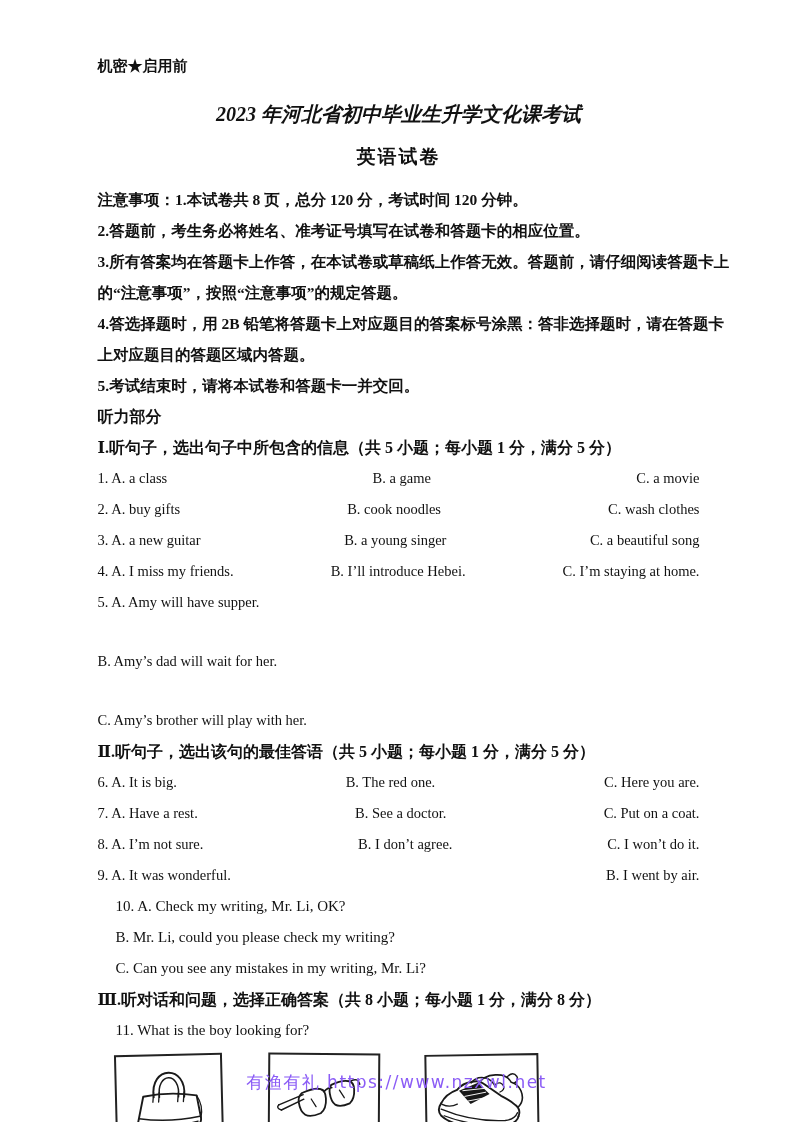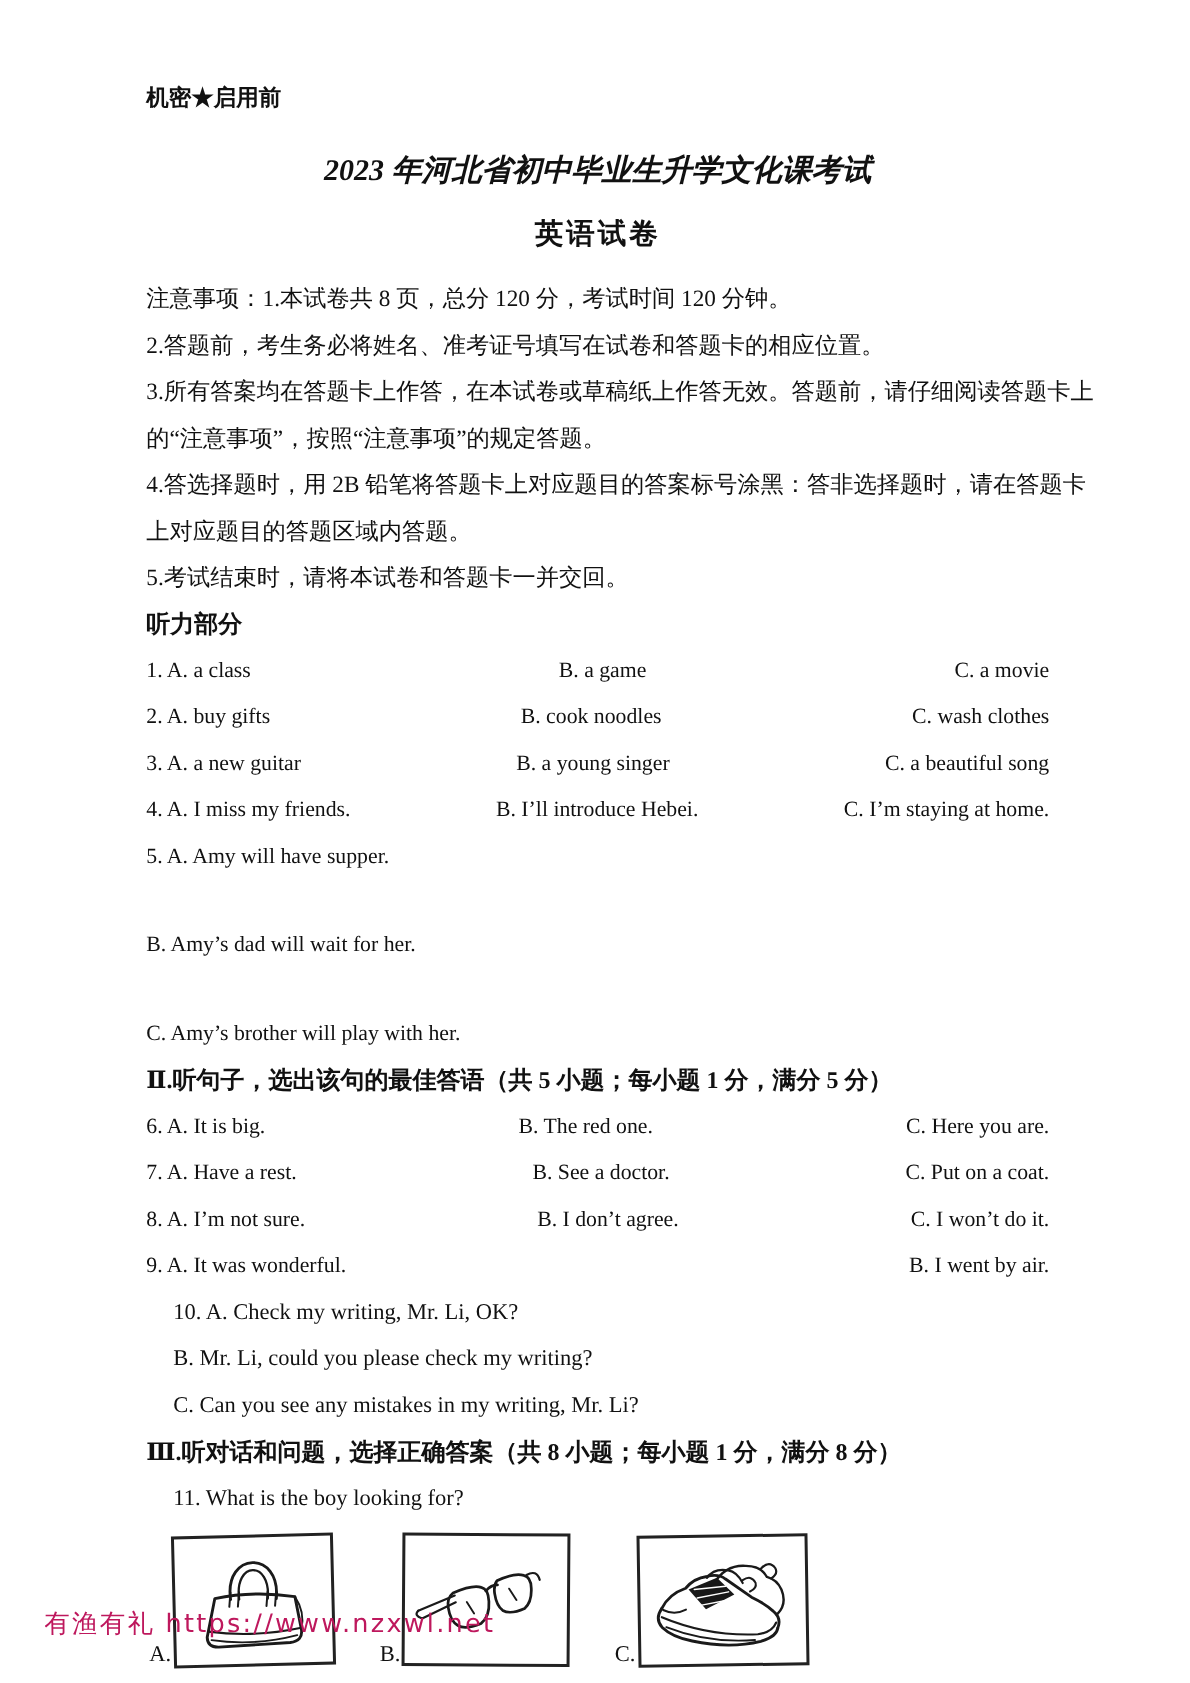--- a/index.html
+++ b/index.html
@@ -20,21 +20,21 @@
   .title {
     margin-top:24px; text-align:center;
     font-size:20px; font-weight:700; line-height:26px;font-style:italic;
   }
   .subtitle {
     margin-top:17px; text-align:center;
     font-size:19px; font-weight:700; line-height:25px; letter-spacing:2px;
   }
   .notices { margin-top:15px; }
   .notice-line {
-    font-size:15.5px; font-weight:400; line-height:31px;
+    font-size:15.5px; font-weight:700; line-height:31px;
     white-space:nowrap;
   }
   .part-title {
     text-align:left; font-size:16px; font-weight:700; line-height:31px;
   }
   .sec-heading {
     font-size:16px; font-weight:700; line-height:31px; white-space:nowrap;
   }
   .qrow {
     display:flex; gap:36px; line-height:31px; font-size:14.5px;
@@ -55,22 +55,22 @@
     width:108px; height:88px; border:2px solid #222222;
     display:flex; align-items:center; justify-content:center;
     background:#ffffff;
   }
   .img-box.box-a { transform:rotate(-1.4deg); }
   .img-box.box-b { width:112px; height:89px; transform:rotate(0.4deg); }
   .img-box.box-c { width:114px; transform:rotate(-0.9deg); }
   .img-box svg { display:block; }
   .footer {
     position:absolute; left:0; right:0; bottom:28px;
-    text-align:left;
-    color:#be185d;
+    text-align:center;
+    color:#8b5cf6;
     font-family:"DejaVu Sans","Liberation Sans",sans-serif;
     font-size:17px; letter-spacing:1.5px;
   }
 </style>
 </head>
 <body>
 
 <div class="page">
 
   <div class="confidential">机密★启用前</div>
@@ -83,20 +83,21 @@
     <div class="notice-line">2.答题前，考生务必将姓名、准考证号填写在试卷和答题卡的相应位置。</div>
     <div class="notice-line">3.所有答案均在答题卡上作答，在本试卷或草稿纸上作答无效。答题前，请仔细阅读答题卡上</div>
     <div class="notice-line">的“注意事项”，按照“注意事项”的规定答题。</div>
     <div class="notice-line">4.答选择题时，用 2B 铅笔将答题卡上对应题目的答案标号涂黑：答非选择题时，请在答题卡</div>
     <div class="notice-line">上对应题目的答题区域内答题。</div>
     <div class="notice-line">5.考试结束时，请将本试卷和答题卡一并交回。</div>
   </div>
 
   <div class="part-title">听力部分</div>
 
+  <div class="sec-heading">Ⅰ.听句子，选出句子中所包含的信息（共 5 小题；每小题 1 分，满分 5 分）</div>
 
   <div class="qrow">
     <span>1. A. a class</span>
     <span>B. a game</span>
     <span>C. a movie</span>
   </div>
   <div class="qrow">
     <span>2. A. buy gifts</span>
     <span>B. cook noodles</span>
     <span>C. wash clothes</span>

